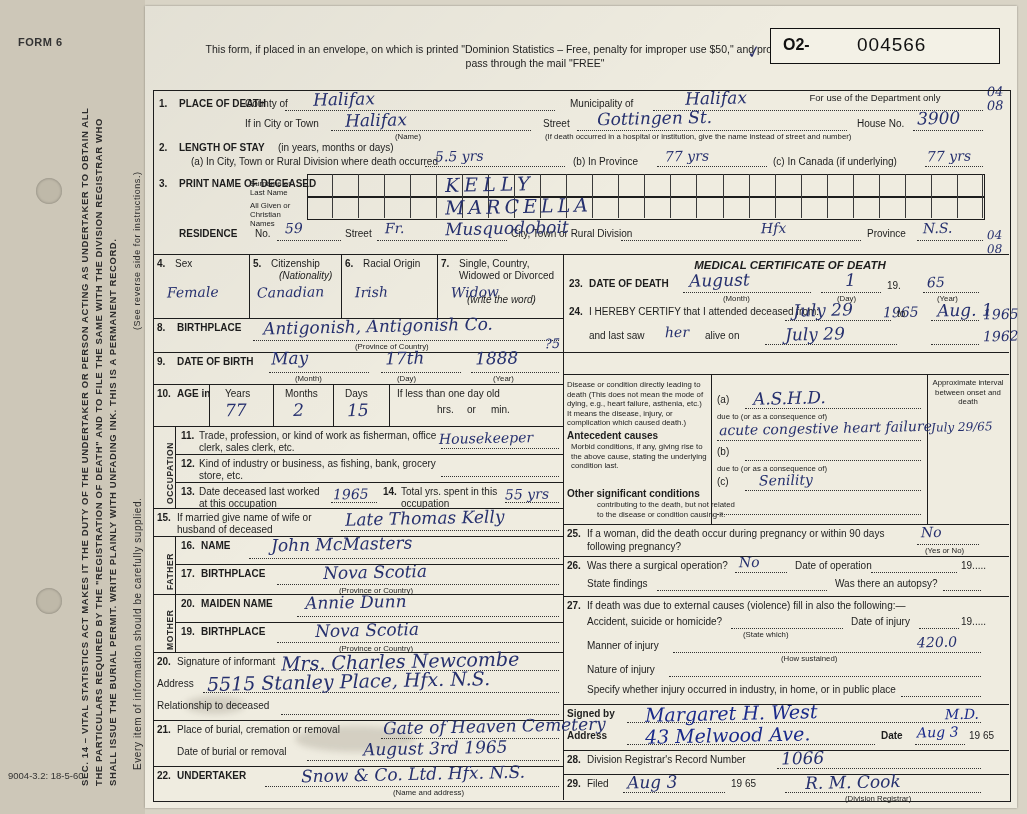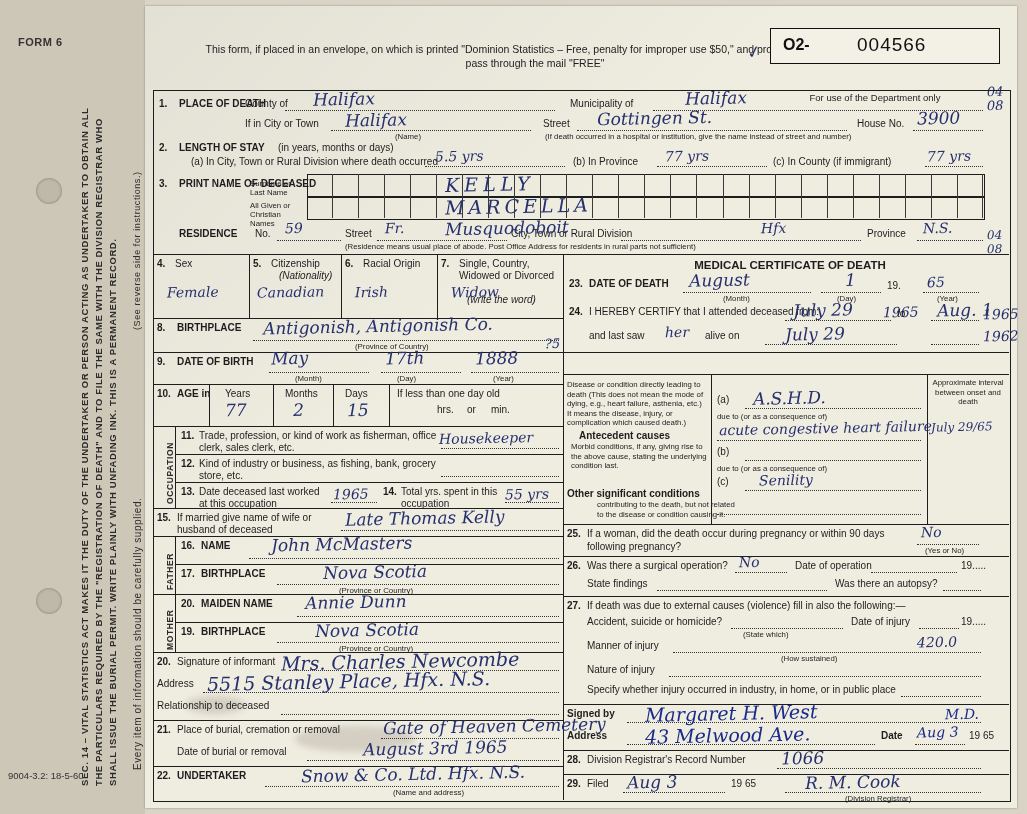--- a/index.html
+++ b/index.html
@@ -176,21 +176,21 @@
 
     <div class="lbl b" style="left:14px;top:136px;">2.</div>
     <div class="lbl b" style="left:34px;top:136px;">LENGTH OF STAY</div>
     <div class="lbl" style="left:133px;top:136px;">(in years, months or days)</div>
     <div class="lbl" style="left:46px;top:150px;">(a) In City, Town or Rural Division where death occurred</div>
     <div class="dots" style="left:280px;top:160px;width:140px;"></div>
     <div class="hw sm" style="left:290px;top:142px;">5.5 yrs</div>
     <div class="lbl" style="left:428px;top:150px;">(b) In Province</div>
     <div class="dots" style="left:512px;top:160px;width:110px;"></div>
     <div class="hw sm" style="left:520px;top:142px;">77 yrs</div>
-    <div class="lbl" style="left:628px;top:150px;">(c) In County (if immigrant)</div>
+    <div class="lbl" style="left:628px;top:150px;">(c) In Canada (if underlying)</div>
     <div class="dots" style="left:780px;top:160px;width:58px;"></div>
     <div class="hw sm" style="left:782px;top:142px;">77 yrs</div>
 
     <div class="lbl b" style="left:14px;top:172px;">3.</div>
     <div class="lbl b" style="left:34px;top:172px;">PRINT NAME OF DECEASED</div>
     <div class="lbl xs" style="left:105px;top:174px;width:52px;line-height:1.15;">Surname or Last Name</div>
     <div class="lbl xs" style="left:105px;top:196px;width:54px;line-height:1.15;">All Given or Christian Names</div>
 
     <div class="box" style="left:162px;top:168px;width:676px;height:22px;"></div>
     <div class="box" style="left:162px;top:190px;width:676px;height:22px;"></div>
@@ -232,21 +232,20 @@
     <div class="lbl" style="left:200px;top:222px;">Street</div>
     <div class="dots" style="left:232px;top:234px;width:130px;"></div>
     <div class="hw sm" style="left:240px;top:214px;">Fr.</div>
     <div class="lbl" style="left:366px;top:222px;">City, Town or Rural Division</div>
     <div class="dots" style="left:476px;top:234px;width:240px;"></div>
     <div class="hw" style="left:300px;top:212px;">Musquodoboit</div>
     <div class="hw sm" style="left:616px;top:214px;">Hfx</div>
     <div class="lbl" style="left:722px;top:222px;">Province</div>
     <div class="dots" style="left:772px;top:234px;width:66px;"></div>
     <div class="hw sm" style="left:778px;top:214px;">N.S.</div>
-    <div class="lbl xs" style="left:200px;top:236px;">(Residence means usual place of abode. Post Office Address for residents in rural parts not sufficient)</div>
     <div class="hw sm" style="left:842px;top:222px;font-size:12px;">04</div>
     <div class="hw sm" style="left:842px;top:236px;font-size:12px;">08</div>
 
     <div class="hline" style="left:8px;top:248px;width:856px;"></div>
 
     <div class="vline" style="left:418px;top:248px;height:546px;"></div>
 
     <div class="hline" style="left:8px;top:312px;width:410px;"></div>
     <div class="vline" style="left:104px;top:248px;height:64px;"></div>
     <div class="vline" style="left:196px;top:248px;height:64px;"></div>
@@ -388,21 +387,21 @@
     <div class="dots" style="left:162px;top:754px;width:252px;"></div>
     <div class="hw" style="left:218px;top:732px;">August 3rd 1965</div>
     <div class="hline" style="left:8px;top:760px;width:410px;"></div>
 
     <div class="lbl b" style="left:12px;top:764px;">22.</div>
     <div class="lbl b" style="left:32px;top:764px;">UNDERTAKER</div>
     <div class="dots" style="left:120px;top:780px;width:294px;"></div>
     <div class="hw" style="left:156px;top:758px;">Snow &amp; Co. Ltd. Hfx. N.S.</div>
     <div class="lbl xs" style="left:248px;top:782px;">(Name and address)</div>
 
-    <div class="lbl b center" style="left:430px;top:252px;width:430px;font-size:11.5px;">MEDICAL CERTIFICATE OF DEATH</div>
+    <div class="lbl b center" style="left:430px;top:252px;width:430px;font-size:11.5px;font-style:italic;">MEDICAL CERTIFICATE OF DEATH</div>
 
     <div class="lbl b" style="left:424px;top:272px;">23.</div>
     <div class="lbl b" style="left:444px;top:272px;">DATE OF DEATH</div>
     <div class="dots" style="left:538px;top:286px;width:128px;"></div>
     <div class="dots" style="left:676px;top:286px;width:60px;"></div>
     <div class="dots" style="left:778px;top:286px;width:56px;"></div>
     <div class="hw" style="left:544px;top:264px;">August</div>
     <div class="hw" style="left:700px;top:264px;">1</div>
     <div class="lbl" style="left:742px;top:274px;">19.</div>
     <div class="hw sm" style="left:782px;top:268px;">65</div>
@@ -438,21 +437,21 @@
     <div class="lbl xs" style="left:422px;top:374px;width:140px;line-height:1.22;">Disease or condition directly leading to death (This does not mean the mode of dying, e.g., heart failure, asthenia, etc.) It means the disease, injury, or complication which caused death.)</div>
 
     <div class="lbl" style="left:572px;top:388px;">(a)</div>
     <div class="dots" style="left:600px;top:402px;width:176px;"></div>
     <div class="hw" style="left:608px;top:382px;">A.S.H.D.</div>
     <div class="lbl xs" style="left:572px;top:406px;">due to (or as a consequence of)</div>
     <div class="dots" style="left:572px;top:434px;width:204px;"></div>
     <div class="hw sm" style="left:574px;top:414px;">acute congestive heart failure</div>
     <div class="hw sm" style="left:786px;top:414px;font-size:12px;">July 29/65</div>
 
-    <div class="lbl b" style="left:434px;top:424px;">Antecedent causes</div>
+    <div class="lbl b" style="left:422px;top:424px;">Antecedent causes</div>
     <div class="lbl xs" style="left:426px;top:436px;width:138px;line-height:1.22;">Morbid conditions, if any, giving rise to the above cause, stating the underlying condition last.</div>
 
     <div class="lbl" style="left:572px;top:440px;">(b)</div>
     <div class="dots" style="left:600px;top:454px;width:176px;"></div>
     <div class="hw sm" style="left:608px;top:436px;"></div>
     <div class="lbl xs" style="left:572px;top:458px;">due to (or as a consequence of)</div>
     <div class="lbl" style="left:572px;top:470px;">(c)</div>
     <div class="dots" style="left:600px;top:484px;width:176px;"></div>
     <div class="hw sm" style="left:614px;top:466px;">Senility</div>
 

